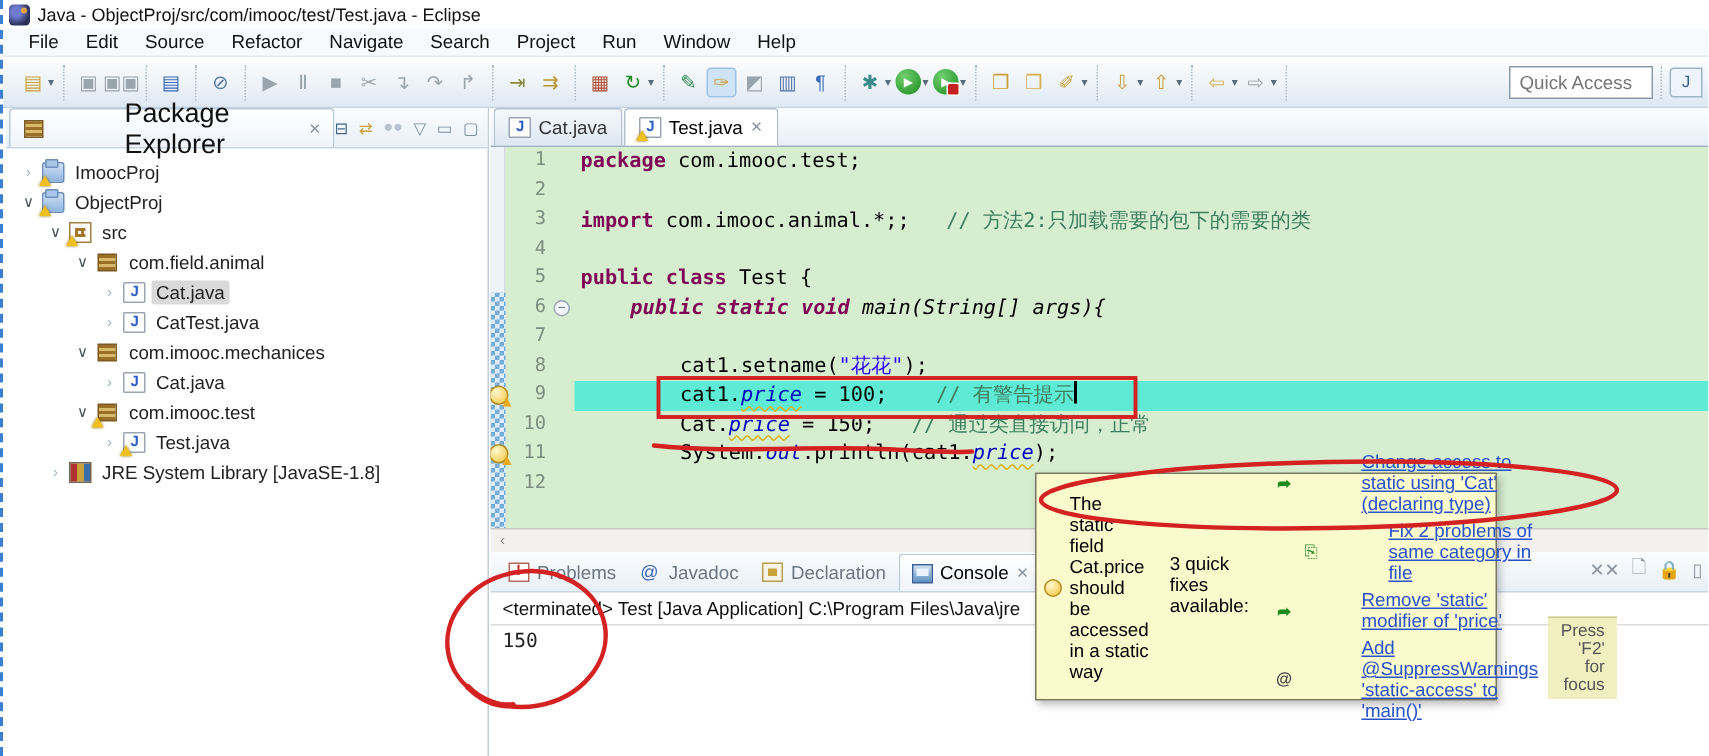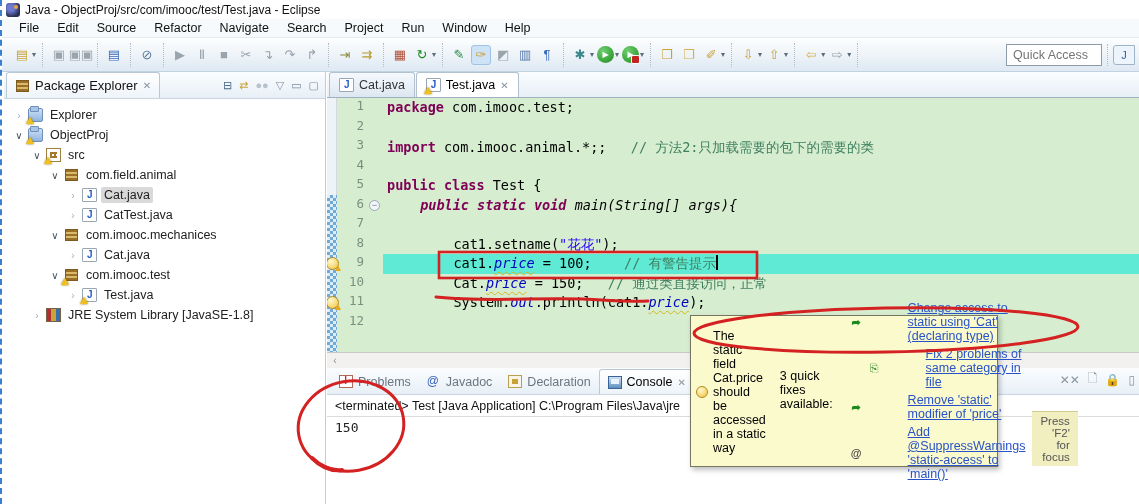--- a/index.html
+++ b/index.html
@@ -39,21 +39,21 @@
     display:inline-flex;align-items:center;justify-content:center;color:#3a5a9a;font-size:11px;overflow:hidden;}
 
   
   #pkg { position:absolute; left:2px; top:72px; width:322px; bottom:0; background:#fff;
     border-right:1px solid #c0ccd8; }
   #pkg-head { height:27px; background:linear-gradient(#fbfdfe,#e7eff7); border-bottom:1px solid #c9d6e2;
     display:flex; align-items:center; }
   #pkg-tab { display:flex; align-items:center; gap:5px; height:26px; padding:0 8px;
     background:linear-gradient(#ffffff,#eef4fa); border:1px solid #b9c8d6; border-bottom:none;
     border-radius:3px 3px 0 0; margin-left:2px; }
-  #pkg-tab .lbl{font-size:13px;color:#111;}
+  #pkg-tab .lbl{font-size:18px;color:#111;margin-left:48px;}
   .xclose{color:#8a949e;font-size:10px;}
   #pkg-tools{margin-left:auto;display:flex;align-items:center;gap:7px;padding-right:6px;color:#7d8da0;font-size:11px;}
   #pkg-tools .vi{cursor:pointer;}
   #tree { padding-top:6px; font-size:12.5px; }
   .trow { display:flex; align-items:center; height:20px; gap:4px; }
   .trow .exp { width:10px; text-align:center; color:#9fb2c4; font-size:10px; }
   .trow .exp.open { color:#46515c; }
   .trow .lbl { padding:1px 3px; white-space:nowrap; }
   .trow.selected .lbl { background:#d9d9d9; border-radius:2px; }
   .ticonbox{ position:relative; width:15px; height:14px; flex:0 0 15px; }
@@ -259,21 +259,21 @@
         <span class="vi" style="color:#b8c2cc;">●●</span>
         <span class="vi">▽</span>
         <span class="vi">▭</span>
         <span class="vi">▢</span>
       </div>
     </div>
     <div id="tree">
         <div class="trow" style="padding-left: 10px;">
           <span class="exp">›</span>
           <span class="ticonbox ic-project warnov"></span>
-          <span class="lbl">Explorer</span>
+          <span class="lbl">ImoocProj</span>
         </div>
         <div class="trow" style="padding-left: 10px;">
           <span class="exp open">∨</span>
           <span class="ticonbox ic-project warnov"></span>
           <span class="lbl">ObjectProj</span>
         </div>
         <div class="trow" style="padding-left: 28px;">
           <span class="exp open">∨</span>
           <span class="ticonbox ic-src warnov"></span>
           <span class="lbl">src</span>

